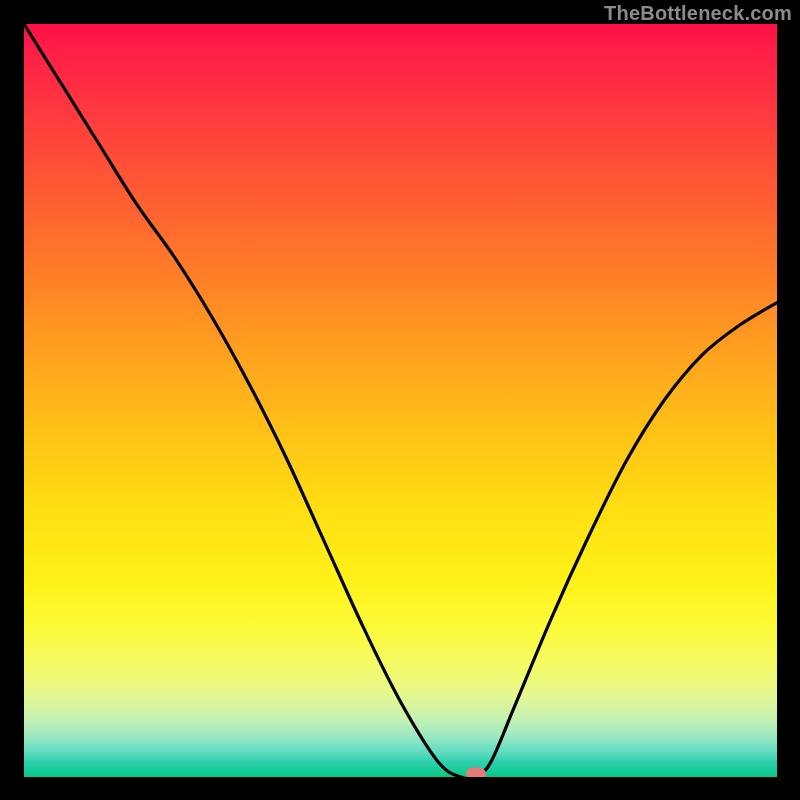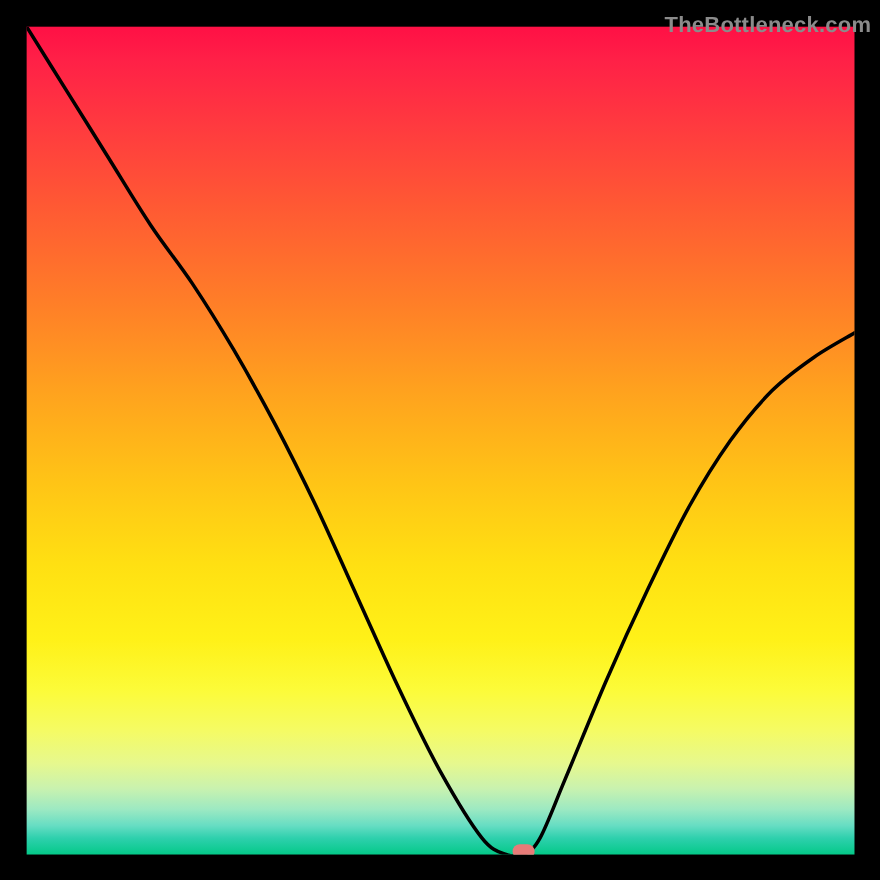--- a/index.html
+++ b/index.html
@@ -45,21 +45,21 @@
       #e6f88e 89%,
       #c9f2af 92%,
       #9de9c2 94.5%,
       #66ddc3 96.5%,
       #2ed0ad 98%,
       #04c988 100%
     );
   }
   .watermark {
     position: absolute;
-    top: 12px;
+    top: 2px;
     right: 8px;
     font-family: Arial, Helvetica, sans-serif;
     font-size: 20px;
     font-weight: 600;
     color: #8b8b8b;
     letter-spacing: 0.2px;
     user-select: none;
   }
   svg.curve {
     position: absolute;

